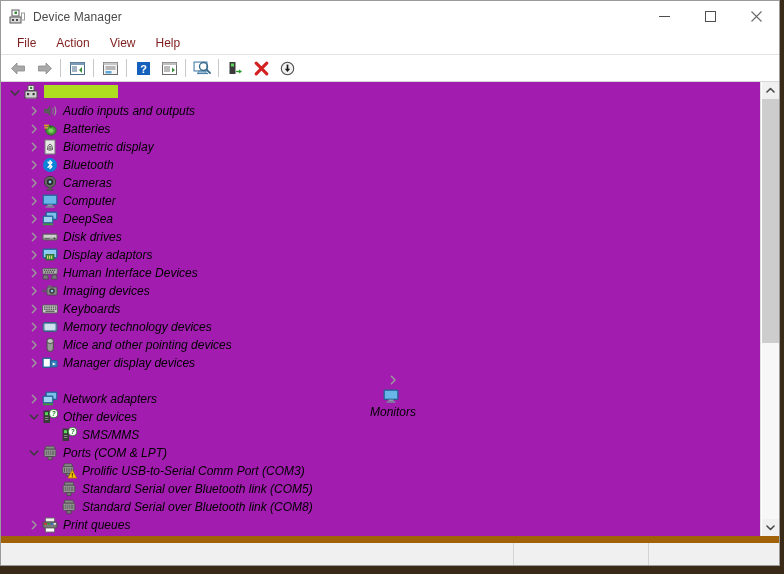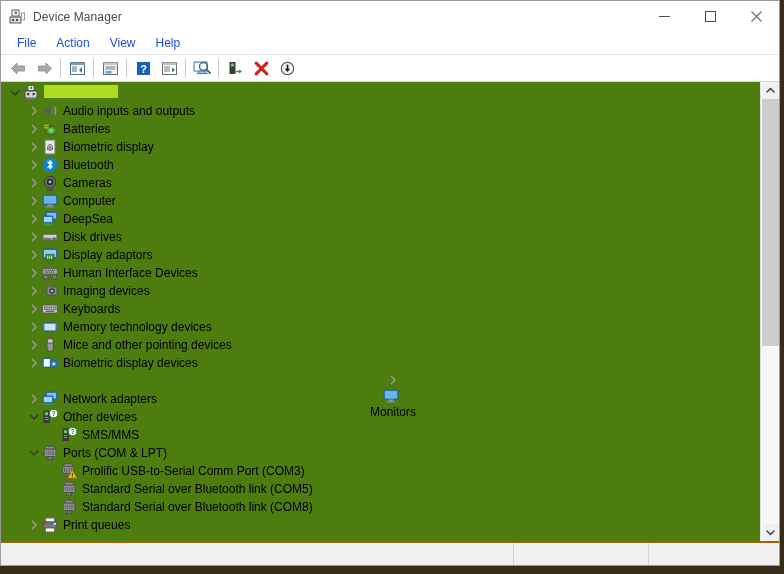--- a/index.html
+++ b/index.html
@@ -67,21 +67,21 @@
     height: 22px;
     min-height: 22px;
     background: #ffffff;
     display: flex;
     align-items: center;
     padding-left: 6px;
     border-bottom: 1px solid #e2e2e2;
   }
   .menu-item {
     font-size: 12px;
-    color: #1d4ed8;
+    color: #7f1d1d;
     padding: 2px 10px;
     line-height: 16px;
   }
 
   
   #toolbar {
     height: 26px;
     min-height: 26px;
     background: #ffffff;
     display: flex;
@@ -100,23 +100,24 @@
     height: 18px;
     background: #c8c8c8;
     margin: 0 3px;
   }
 
   
   #client {
     flex: 1;
     position: relative;
     display: flex;
-    background: #4d7c0f;
-    border-bottom: 2px solid #a16207;
+    background: #a21caf;
+    border-bottom: 7px solid #a16207;
     overflow: hidden;
+    font-style: italic;
   }
   #treepane {
     flex: 1;
     position: relative;
     overflow: hidden;
     border-right: 1px solid #dedede;
   }
   #tree {
     position: absolute;
     left: 0; top: 2px;
@@ -583,21 +584,21 @@
               <svg width="10" height="10" viewBox="0 0 10 10">
                 <path d="M3.4 1.2 L7 5 L3.4 8.8" stroke="#9a9a9a" stroke-width="1.5" fill="none" stroke-linecap="round" stroke-linejoin="round"></path>
               </svg>
             </span>
             <span class="ico"><svg width="16" height="16" viewBox="0 0 16 16">
         <rect x="0.8" y="3" width="8" height="9.5" rx="0.6" fill="#2f7fc4" stroke="#2a5f8a" stroke-width="0.9"></rect>
         <rect x="1.8" y="4" width="6" height="7.5" fill="#ffffff"></rect>
         <rect x="9" y="5.5" width="6.2" height="6.5" rx="0.6" fill="#2f7fc4" stroke="#2a5f8a" stroke-width="0.9"></rect>
         <path d="M10.7 7.4 L13.9 9 L10.7 10.6 Z" fill="#ffffff"></path>
       </svg></span>
-            <span class="label">Biometric display devices</span>
+            <span class="label">Manager display devices</span>
           </div>
           <div class="row" style="padding-left: 19px; flex-direction: column;">
             <span class="twisty">
               <svg width="10" height="10" viewBox="0 0 10 10">
                 <path d="M3.4 1.2 L7 5 L3.4 8.8" stroke="#9a9a9a" stroke-width="1.5" fill="none" stroke-linecap="round" stroke-linejoin="round"></path>
               </svg>
             </span>
             <span class="ico"><svg width="16" height="16" viewBox="0 0 16 16">
         <rect x="1" y="2" width="14" height="9.5" rx="0.6" fill="#2f7fc4" stroke="#2a5f8a" stroke-width="1"></rect>
         <rect x="2" y="3" width="12" height="7.5" fill="#69b6e8"></rect>

